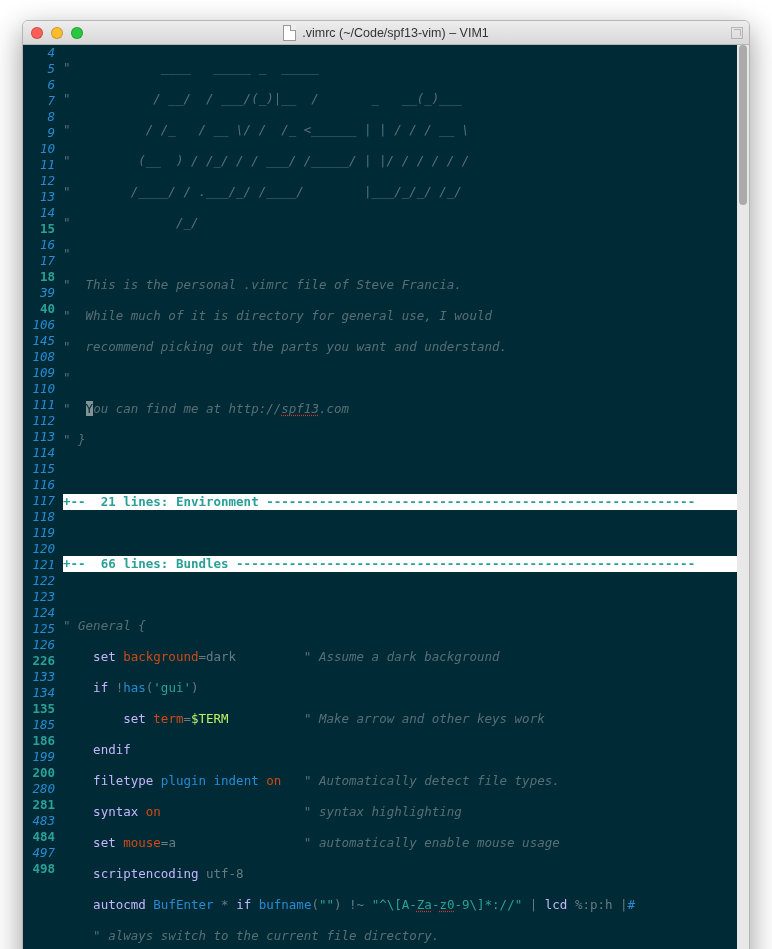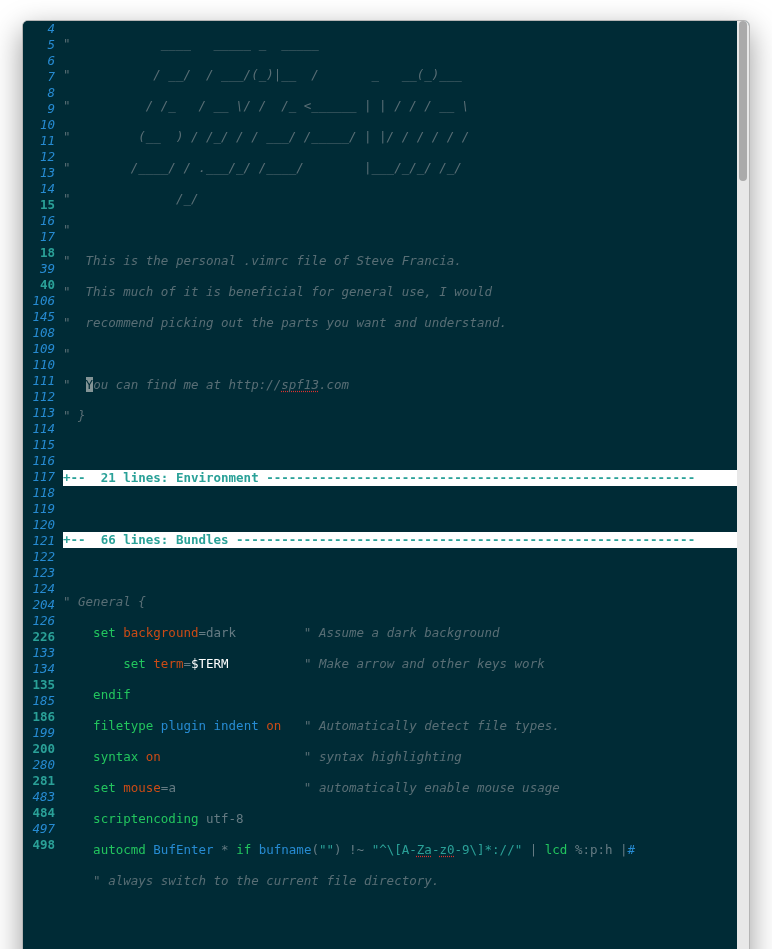--- a/index.html
+++ b/index.html
@@ -18,34 +18,46 @@
   .maximize-icon::after{content:'';position:absolute;top:1px;right:1px;width:6px;height:6px;border-top:1px solid #888;border-right:1px solid #888;}
   .editor { background: #002b36; position: relative; }
   .view { display: flex; }
   .gutter { background: #002b36; color: #268bd2; width: 38px; text-align: right; padding-right: 6px; flex-shrink: 0; font-style: italic; }
   .gutter .ln.bold { color: #2aa198; font-weight: bold; font-style: normal; }
   .content { flex: 1; overflow: hidden; white-space: pre; padding-left: 2px; }
   .row { height: 16px; line-height: 16px; }
   .c-base { color: #657b83; }
   .c-comment { color: #586e75; font-style: italic; }
   .c-blue { color: #268bd2; }
-  .c-yellow { color: #22c55e; margin-top: 11px; }
+  .c-yellow { color: #c4b5fd; margin-top: 11px; }
   .c-orange { color: #cb4b16; }
   .c-cyan { color: #2aa198; }
-  .c-magenta { color: #ffffff; text-align: center; }
+  .c-magenta { color: #bef264; text-align: center; }
   .foldline { background: #ffffff; color: #2aa198; font-weight: bold; font-style: normal; }
   .spell { text-decoration: underline dotted #dc322f; text-underline-offset: 2px; }
   .cursor { background:#839496; color:#002b36; font-style:normal;}
   .scrollbar { position: absolute; top:0; right:0; width:12px; bottom:18px; background:#e8e8e8; }
   .thumb { position:absolute; top:0; left:2px; width:8px; height:160px; background:#aaa; border-radius:4px;}
 </style>
 </head>
 <body>
 
 <div class="window">
+  <div class="titlebar">
+    <div class="traffic">
+      <div class="t-btn tb-close"></div>
+      <div class="t-btn tb-min"></div>
+      <div class="t-btn tb-max"></div>
+    </div>
+    <div class="title">
+      <span class="doc-icon"></span>
+      <span>.vimrc (~/Code/spf13-vim) – VIM1</span>
+    </div>
+    <div class="maximize-icon"></div>
+  </div>
 
   <div class="editor">
 
     <div class="view">
       <div class="gutter">
         <div class="row ln">4</div>
         <div class="row ln">5</div>
         <div class="row ln">6</div>
         <div class="row ln">7</div>
         <div class="row ln">8</div>
@@ -73,21 +85,21 @@
         <div class="row ln">115</div>
         <div class="row ln">116</div>
         <div class="row ln">117</div>
         <div class="row ln">118</div>
         <div class="row ln">119</div>
         <div class="row ln">120</div>
         <div class="row ln">121</div>
         <div class="row ln">122</div>
         <div class="row ln">123</div>
         <div class="row ln">124</div>
-        <div class="row ln">204</div>
+        <div class="row ln">125</div>
         <div class="row ln">126</div>
         <div class="row ln bold">226</div>
         <div class="row ln">133</div>
         <div class="row ln">134</div>
         <div class="row ln bold">135</div>
         <div class="row ln">185</div>
         <div class="row ln bold">186</div>
         <div class="row ln">199</div>
         <div class="row ln bold">200</div>
         <div class="row ln">280</div>
@@ -99,32 +111,33 @@
       </div>
       <div class="content">
 <div class="row c-comment">"<span>            ____   _____ _  _____                    </span></div>
 <div class="row c-comment">"<span>           / __/  / ___/(_)|__  /       _   __(_)___ </span></div>
 <div class="row c-comment">"<span>          / /_   / __ \/ /  /_ &lt;______ | | / / / __ \</span></div>
 <div class="row c-comment">"<span>         (__  ) / /_/ / / ___/ /_____/ | |/ / / / / /</span></div>
 <div class="row c-comment">"<span>        /____/ / .___/_/ /____/        |___/_/_/ /_/ </span></div>
 <div class="row c-comment">"<span>              /_/                                   </span></div>
 <div class="row c-comment">"</div>
 <div class="row c-comment">"<span>  This is the personal .vimrc file of Steve Francia.</span></div>
-<div class="row c-comment">"<span>  This much of it is beneficial for general use, I would</span></div>
+<div class="row c-comment">"<span>  While much of it is directory for general use, I would</span></div>
 <div class="row c-comment">"<span>  recommend picking out the parts you want and understand.</span></div>
 <div class="row c-comment">"</div>
 <div class="row c-comment">"<span>  </span><span class="cursor">Y</span><span>ou can find me at http://</span><span class="spell">spf13</span><span>.com</span></div>
 <div class="row c-comment">" }</div>
 <div class="row"></div>
 <div class="row foldline"><span>+--  21 lines: Environment </span>---------------------------------------------------------</div>
 <div class="row"></div>
 <div class="row foldline"><span>+--  66 lines: Bundles </span>-------------------------------------------------------------</div>
 <div class="row"></div>
 <div class="row c-comment">" General {</div>
 <div class="row">    <span class="c-yellow">set</span> <span class="c-orange">background</span><span class="c-base">=</span><span class="c-base">dark</span>         <span class="c-comment">" Assume a dark background</span></div>
+<div class="row">    <span class="c-yellow">if</span> <span class="c-base">!</span><span class="c-blue">has</span><span class="c-base">(</span><span class="c-cyan">'gui'</span><span class="c-base">)</span></div>
 <div class="row">        <span class="c-yellow">set</span> <span class="c-orange">term</span><span class="c-base">=</span><span class="c-magenta">$TERM</span>          <span class="c-comment">" Make arrow and other keys work</span></div>
 <div class="row">    <span class="c-yellow">endif</span></div>
 <div class="row">    <span class="c-yellow">filetype</span> <span class="c-blue">plugin</span> <span class="c-blue">indent</span> <span class="c-orange">on</span>   <span class="c-comment">" Automatically detect file types.</span></div>
 <div class="row">    <span class="c-yellow">syntax</span> <span class="c-orange">on</span>                   <span class="c-comment">" syntax highlighting</span></div>
 <div class="row">    <span class="c-yellow">set</span> <span class="c-orange">mouse</span><span class="c-base">=a</span>                 <span class="c-comment">" automatically enable mouse usage</span></div>
 <div class="row">    <span class="c-yellow">scriptencoding</span> <span class="c-base">utf-8</span></div>
 <div class="row">    <span class="c-yellow">autocmd</span> <span class="c-blue">BufEnter</span> <span class="c-base">*</span> <span class="c-yellow">if</span> <span class="c-blue">bufname</span><span class="c-base">(</span><span class="c-cyan">""</span><span class="c-base">) !~ </span><span class="c-cyan">"^\[A-<span class="spell">Za</span>-<span class="spell">z0</span>-9\]*://"</span> <span class="c-base">|</span> <span class="c-yellow">lcd</span> <span class="c-base">%:p:h |</span><span class="c-blue">#</span></div>
 <div class="row">    <span class="c-comment">" always switch to the current file directory.</span></div>
 
 

